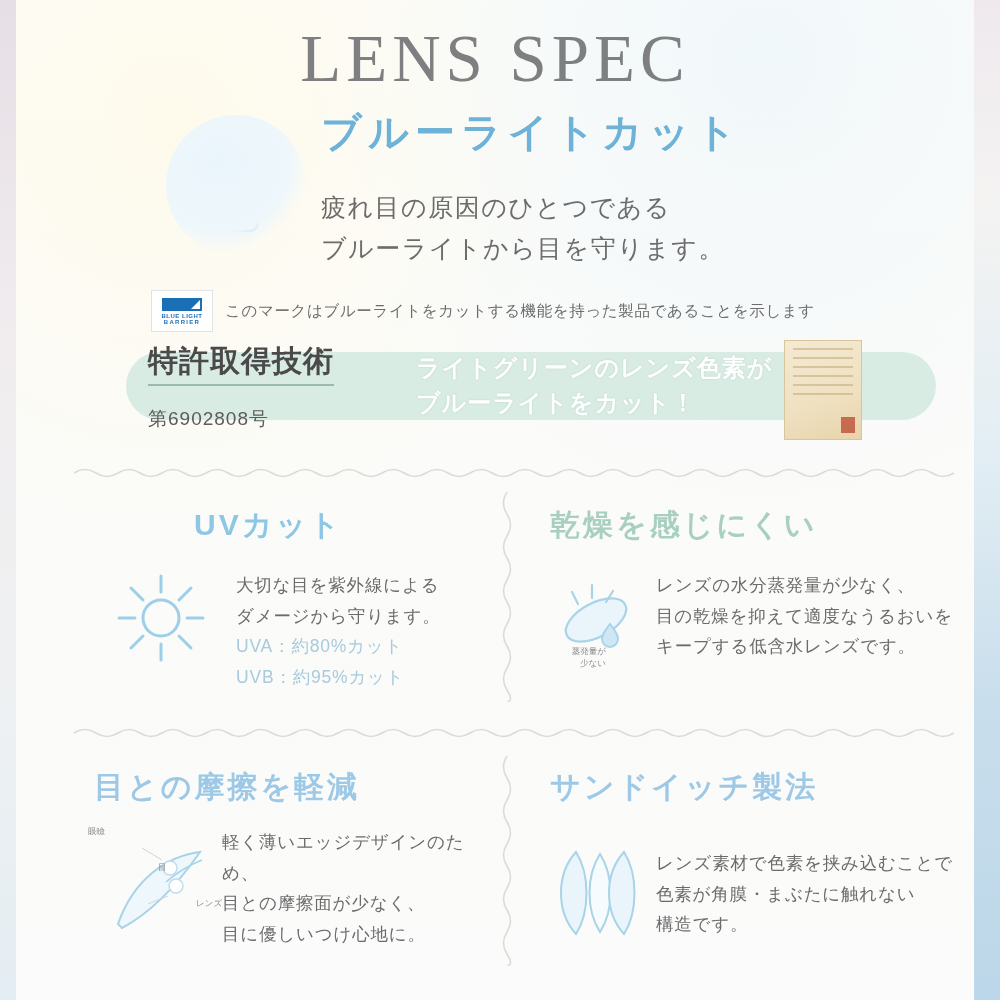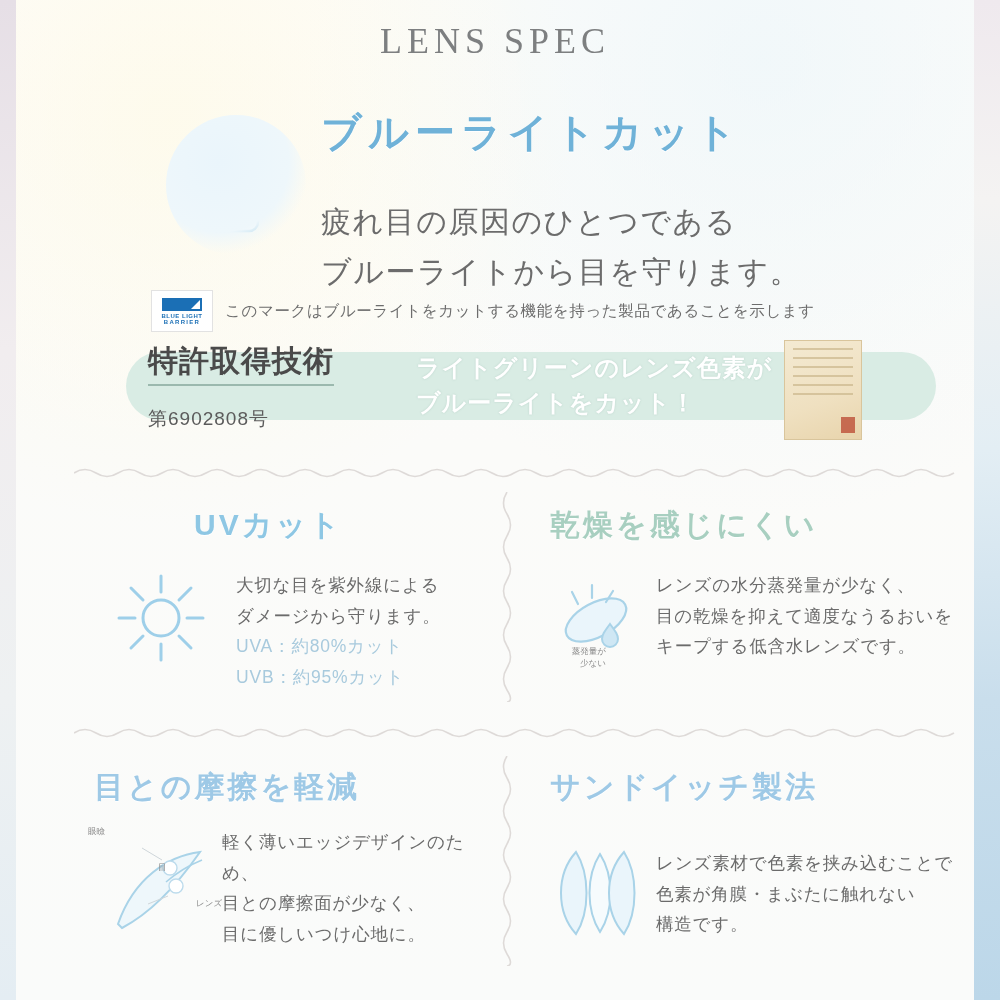--- a/index.html
+++ b/index.html
@@ -33,36 +33,36 @@
       radial-gradient(circle at 16% 12%, rgba(255,250,225,0.55) 0%, rgba(255,250,225,0) 34%),
       radial-gradient(circle at 78% 6%, rgba(236,246,250,0.7) 0%, rgba(236,246,250,0) 38%),
       linear-gradient(180deg,#fdfcfa 0%, #fbfbf9 45%, #fafbfa 100%);
   }
 
   
   .title {
     position: absolute; left: 0; right: 0; top: 20px;
     text-align: center;
     font-family: "Liberation Serif", serif;
-    font-size: 36px;
+    font-size: 67px;
     letter-spacing: 5px;
     color: #7d7f80;
     font-weight: 400;
   }
 
   
   .bl-wrap { position: absolute; left: 0; right: 0; top: 105px; }
   .bl-head {
     position: absolute; left: 305px; top: 0;
     font-size: 40px; letter-spacing: 6px; color: #6fb2d8; font-weight: 700;
     text-shadow: 0 1px 0 #ffffff;
   }
   .bl-body {
-    position: absolute; left: 305px; top: 92px;
-    font-size: 30px; line-height: 1.65; color: #6c6c6c; letter-spacing: 1.5px;
+    position: absolute; left: 305px; top: 82px;
+    font-size: 25px; line-height: 1.65; color: #6c6c6c; letter-spacing: 1.5px;
   }
   .phone-icon {
     position: absolute; left: 150px; top: 10px;
     width: 140px; height: 140px;
   }
   .phone-halo {
     position: absolute; left: 0; top: 0; width: 140px; height: 140px;
     border-radius: 50%;
     background: radial-gradient(circle at 38% 34%, #eaf5fb 0%, #eef7fb 55%, rgba(238,247,251,0) 72%);
   }

